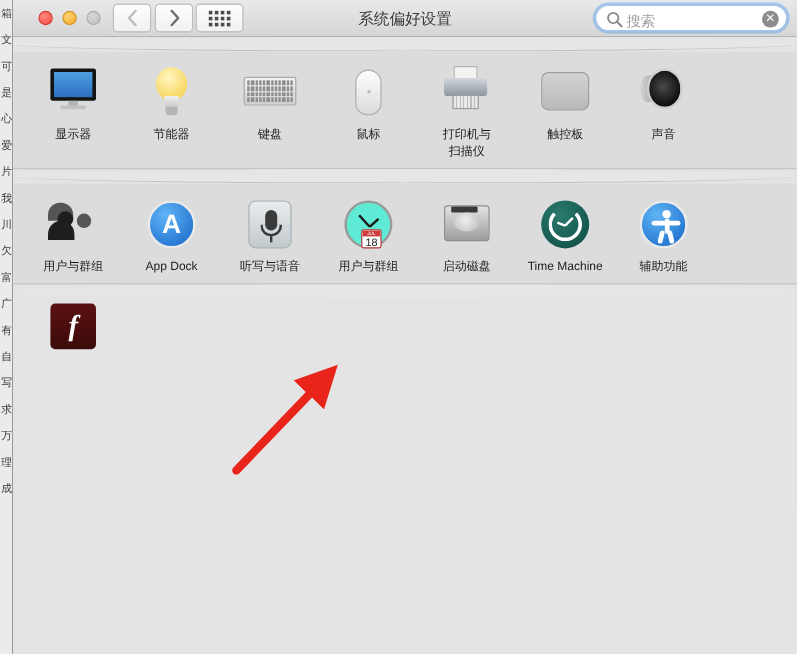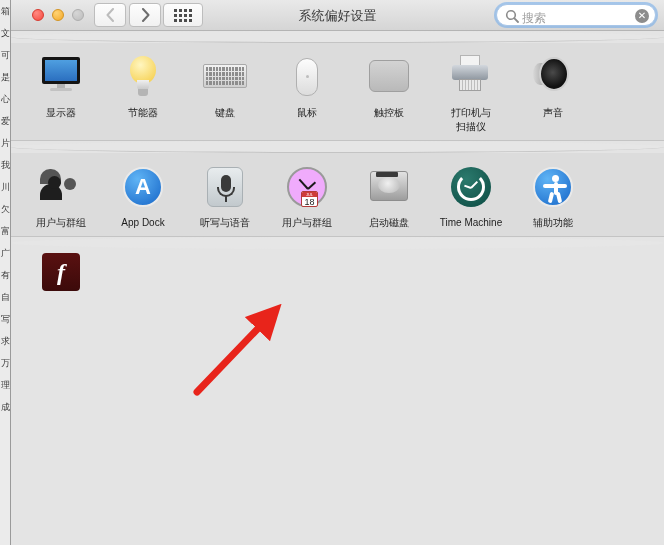--- a/index.html
+++ b/index.html
@@ -288,21 +288,21 @@
 
   
   .ic-mic { width:36px; height:40px; border-radius:6px;
     background:linear-gradient(to bottom,#e8ecee,#c2c9cd); border:1px solid #a9b0b4; }
   .ic-mic .cap { position:absolute; left:13px; top:7px; width:10px; height:17px; border-radius:5px; background:#3a3a3a; }
   .ic-mic .arc { position:absolute; left:9px; top:19px; width:18px; height:10px;
     border:2px solid #3a3a3a; border-top:0; border-radius:0 0 10px 10px; }
   .ic-mic .stem{ position:absolute; left:17px; top:28px; width:2px; height:6px; background:#3a3a3a; }
 
   
-  .ic-clock { width:40px; height:40px; border-radius:50%; background:#f0abfc; border:2px solid #9a9a9a; }
+  .ic-clock { width:40px; height:40px; border-radius:50%; background:#5eead4; border:2px solid #9a9a9a; }
   .ic-clock .hh { position:absolute; left:18px; top:10px; width:2px; height:10px; background:#1a1a1a;
     transform-origin:50% 100%; transform:rotate(48deg); }
   .ic-clock .mh { position:absolute; left:18px; top:7px; width:2px; height:13px; background:#1a1a1a;
     transform-origin:50% 100%; transform:rotate(-42deg); }
   .ic-clock .sh { position:absolute; left:18.5px; top:8px; width:1px; height:14px; background:#d01919;
     transform-origin:50% 100%; transform:rotate(175deg); }
   .ic-clock .cal { position:absolute; left:12px; top:22px; width:17px; height:16px; background:#fff;
     border:1px solid #b23a3a; border-radius:2px; overflow:hidden; }
   .ic-clock .cal .m { display:block; height:5px; background:#cf3b3b; color:#fff; font-size:4px;
     text-align:center; line-height:5px; }
@@ -642,37 +642,37 @@
                 <div class="dot"></div>
               </div>
                 </div>
             </div>
             <div class="pane-label">鼠标</div>
           </div>
 
           <div class="pane">
             <div class="pane-icon">
               <div class="ic">
-                  <div class="ic-tp" style="position:absolute;left:2px;top:5px;"></div>
-                </div>
-            </div>
-            <div class="pane-label">触控板</div>
-          </div>
-
-          <div class="pane">
-            <div class="pane-icon">
-              <div class="ic">
                   <div class="ic-print">
                 <div class="paper"></div>
                     <div class="body"></div>
                     <div class="out"></div>
               </div>
                 </div>
             </div>
             <div class="pane-label">打印机与<br>扫描仪</div>
+          </div>
+
+          <div class="pane">
+            <div class="pane-icon">
+              <div class="ic">
+                  <div class="ic-tp" style="position:absolute;left:2px;top:5px;"></div>
+                </div>
+            </div>
+            <div class="pane-label">触控板</div>
           </div>
 
           <div class="pane">
             <div class="pane-icon">
               <div class="ic">
                   <div class="ic-snd">
                 <div class="side"></div>
                     <div class="cone"></div>
               </div>
                 </div>

